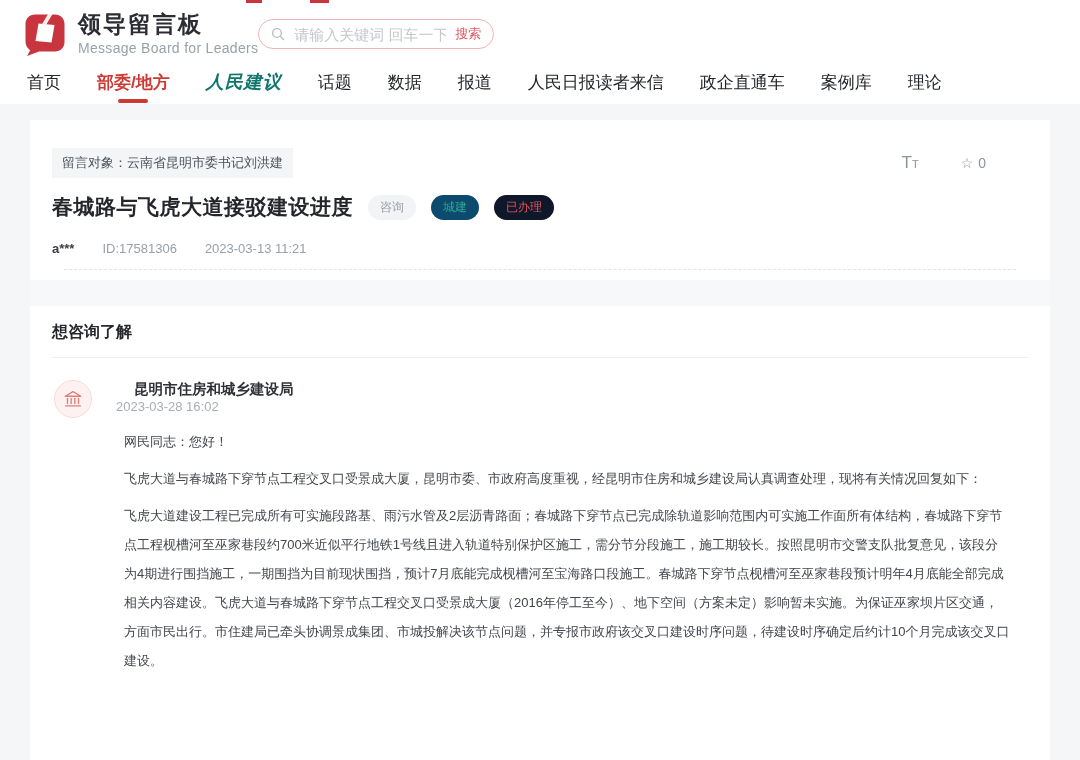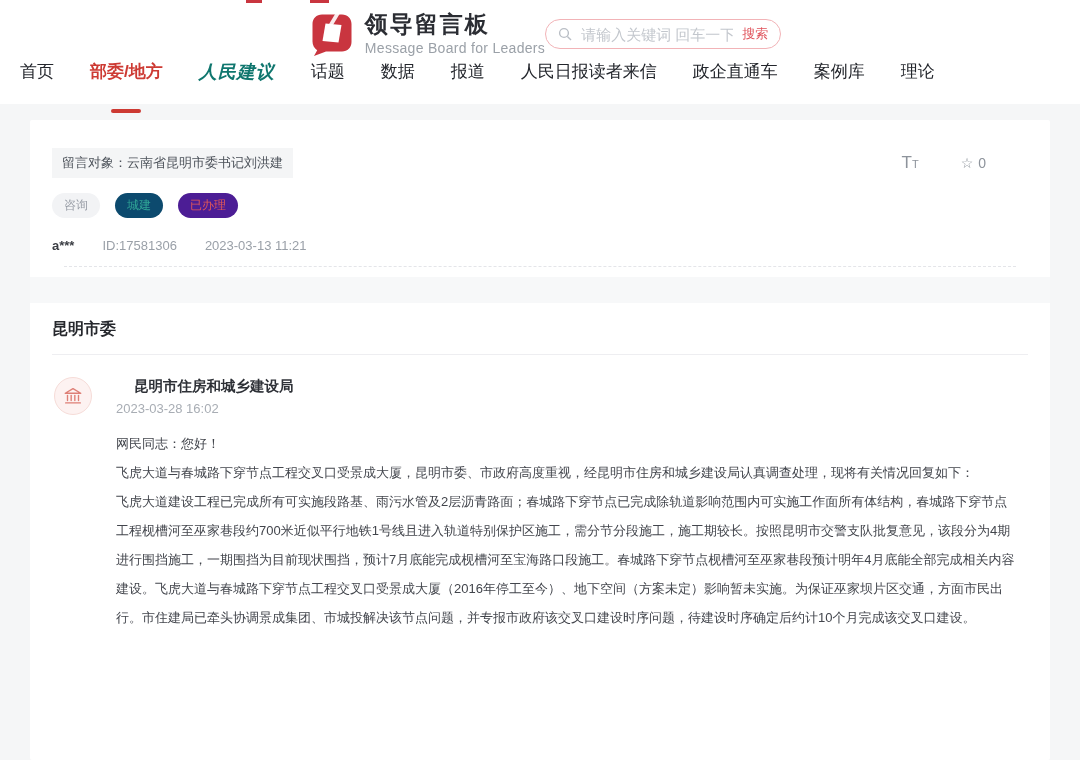--- a/index.html
+++ b/index.html
@@ -6,40 +6,40 @@
   html, body { margin: 0; padding: 0; }
   body {
     width: 1080px; height: 760px; overflow: hidden;
     background: #f5f6f7;
     font-family: "Liberation Sans", "DejaVu Sans", sans-serif;
     position: relative;
   }
   
   .site-header { background: #fff; }
   .header-top {
-    display: flex; align-items: center; justify-content: center;
-    padding: 10px 26px 2px 36px; height: 60px;
+    display: flex; align-items: center; justify-content: flex-start;
+    padding: 10px 26px 2px 22px; height: 60px;
   }
   .logo { display: flex; align-items: center; gap: 10px; text-decoration: none; cursor: pointer; }
   .logo-title { font-size: 23px; font-weight: 800; color: #2b2d33; letter-spacing: 2px; line-height: 1.1; }
   .logo-sub { font-size: 14px; color: #9ba1a8; letter-spacing: .3px; margin-top: 2px; }
   .searchbox {
     width: 236px; height: 30px; border: 1px solid #f2b3b7; border-radius: 16px;
     display: flex; align-items: center; gap: 7px; padding: 0 12px; background: #fff;
   }
   .searchbox input {
     border: none; outline: none; flex: 1; font-size: 15px; color: #333; min-width: 0;
     font-family: "Liberation Sans", "DejaVu Sans", sans-serif; background: transparent;
   }
   .searchbox input::placeholder { color: #c3c7cd; }
   .search-btn {
     border: none; background: none; color: #e0535b; font-size: 13px; cursor: pointer; padding: 0;
     font-family: "Liberation Sans", "DejaVu Sans", sans-serif;
   }
-  .nav { display: flex; gap: 36px; padding: 0 20px; height: 44px; }
+  .nav { display: flex; align-items: center; gap: 36px; padding: 0 27px; height: 44px; }
   .nav a {
     position: relative; text-decoration: none; color: #23262c; font-size: 17px;
     cursor: pointer; white-space: nowrap;
   }
   .nav a.active { color: #cd3a33; font-weight: 700; }
   .nav a.active::after {
     content: ""; position: absolute; left: 50%; transform: translateX(-50%);
     bottom: -9px; width: 30px; height: 4px; border-radius: 2px; background: #cd3a33;
   }
   .nav a.brand { color: #0f766e; font-weight: 800; font-style: italic; font-size: 18px; letter-spacing: 1px; }
@@ -56,42 +56,42 @@
   .tools { display: flex; align-items: center; gap: 42px; color: #9aa0a8; padding-right: 42px; }
   .font-toggle { cursor: pointer; color: #8d939b; }
   .font-toggle .t-big { font-size: 17px; }
   .font-toggle .t-small { font-size: 11px; }
   .star-box { cursor: pointer; font-size: 14px; color: #8d939b; display: flex; gap: 5px; align-items: center; }
   .title-row { display: flex; align-items: center; gap: 15px; margin-top: 15px; }
   .title-row h1 { margin: 0; font-size: 21px; font-weight: 800; color: #24262b; letter-spacing: .5px; }
   .pill { font-size: 12px; padding: 4px 12px; border-radius: 13px; white-space: nowrap; }
   .pill.gray { background: #f2f3f5; color: #979ca5; }
   .pill.teal { background: #0c4a6e; color: #30a596; }
-  .pill.red  { background: #4c1d95; color: #e25858; }
+  .pill.red  { background: #0f172a; color: #e25858; }
   .meta { display: flex; gap: 28px; margin-top: 20px; font-size: 13px; color: #9aa0a8; }
   .meta .author { color: #3a3d43; font-weight: 700; }
   .dashed { border-top: 1px dashed #e4e5e9; margin: 13px 12px 0 12px; }
   .body-text { padding: 9px 14px 14px 12px; font-size: 13px; color: #3e4147; line-height: 32px; }
   .body-text p { margin: 0; }
   .band { height: 26px; background: #f7f8f9; margin-top: 10px; }
   
   .reply-sec { padding: 16px 22px 0 22px; }
   .reply-sec h2 { margin: 0; font-size: 16px; font-weight: 800; color: #26282d; }
   .reply-divider { border-top: 1px solid #eeeef1; margin-top: 14px; }
   .reply-item { display: flex; gap: 24px; padding: 22px 6px 0 2px; }
   .avatar {
     width: 38px; height: 38px; border-radius: 50%; flex: 0 0 38px;
     background: #fdf2f1; border: 1px solid #f6dcd8;
     display: flex; align-items: center; justify-content: center;
   }
   .reply-main { flex: 1; min-width: 0; }
   .agency { font-size: 14.5px; font-weight: 700; color: #2e3137; margin-left: 18px; }
-  .reply-time { font-size: 13px; color: #a8adb4; margin-top: 5px; }
+  .reply-time { font-size: 13px; color: #a8adb4; }
   .reply-text { margin-top: 13px; font-size: 13px; color: #42454c; line-height: 29px; padding-right: 4px; }
-  .reply-text p { margin: 0; }
+  .reply-text p { margin: 8px; }
 </style>
 </head>
 <body>
 
 <div class="top-mark m1"></div>
 <div class="top-mark m2"></div>
 
 <header class="site-header">
   <div class="header-top">
     <a class="logo">
@@ -140,36 +140,37 @@
         <span class="target-tag">留言对象：云南省昆明市委书记刘洪建</span>
         <div class="tools">
           <span class="font-toggle"><span class="t-big">T</span><span class="t-small">T</span></span>
           <span class="star-box">
             <span>☆</span>
             <span>0</span>
           </span>
         </div>
       </div>
       <div class="title-row">
+        <h1>春城路与飞虎大道接驳建设进度</h1>
         <span class="pill gray">咨询</span>
         <span class="pill teal">城建</span>
         <span class="pill red">已办理</span>
       </div>
       <div class="meta">
         <span class="author">a***</span>
         <span>ID:17581306</span>
         <span>2023-03-13 11:21</span>
       </div>
       <div class="dashed"></div>
     </section>
 
     <div class="band"></div>
 
     <section class="reply-sec">
-      <h2>昆明市委</h2>
+      <h2>想咨询了解</h2>
       <div class="reply-divider"></div>
       <div class="reply-item">
         <div class="avatar">
           <span style="display:inline-flex;">
             <svg width="22" height="22" viewBox="0 0 24 24" fill="none" stroke="#de7f76" stroke-width="1.5" stroke-linecap="round" stroke-linejoin="round">
               <path d="M3.5 9 L12 4 L20.5 9 Z"></path>
               <line x1="6" y1="11.5" x2="6" y2="17"></line>
               <line x1="10" y1="11.5" x2="10" y2="17"></line>
               <line x1="14" y1="11.5" x2="14" y2="17"></line>
               <line x1="18" y1="11.5" x2="18" y2="17"></line>

